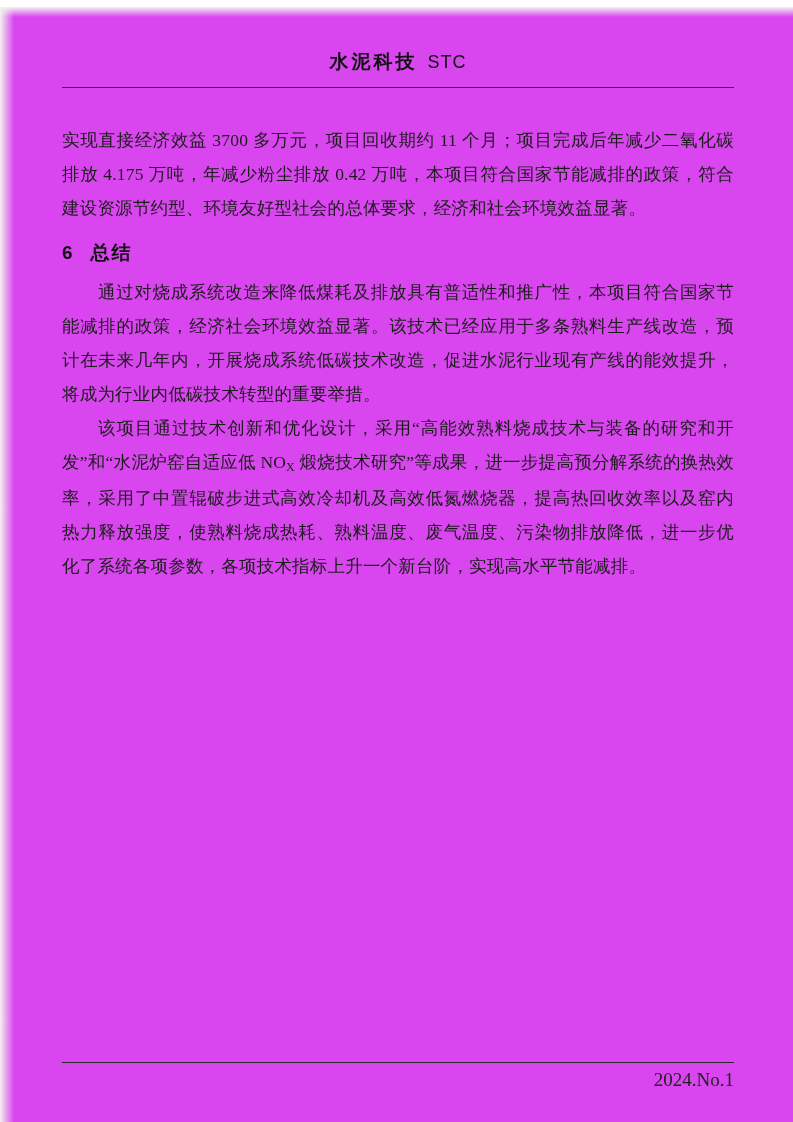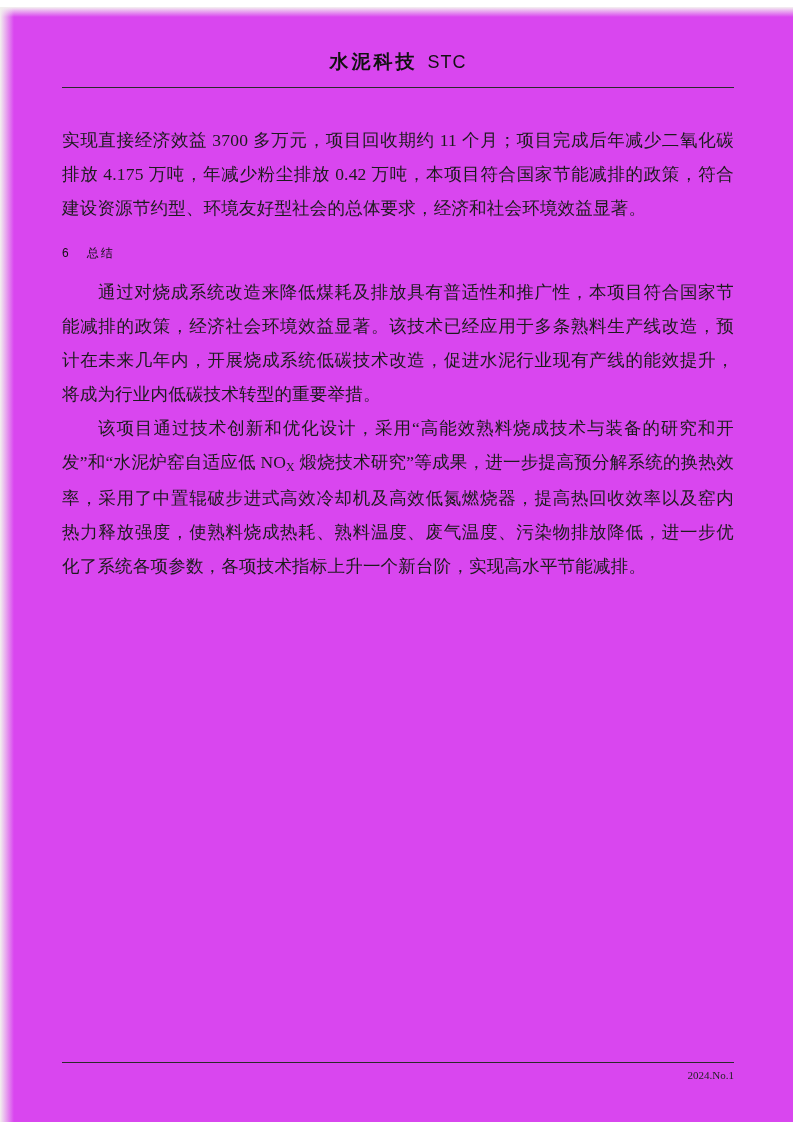--- a/index.html
+++ b/index.html
@@ -72,22 +72,22 @@
     text-align: justify;
     text-justify: inter-ideograph;
     color: #1c1c1c;
     letter-spacing: 0.2px;
   }
   p.indent {
     text-indent: 36px;
   }
   .section-heading {
     margin: 12px 0 6px 0;
-    font-size: 12px;
-    font-weight: normal;
+    font-size: 19px;
+    font-weight: bold;
     color: #111;
     line-height: 32px;
   }
   .section-heading .num {
     font-family: "Liberation Sans", sans-serif;
     margin-right: 18px;
   }
   .section-heading .txt {
     letter-spacing: 2px;
   }
@@ -121,21 +121,21 @@
     top: 0;
     width: 672px;
     text-align: center;
     font-family: "Liberation Serif", serif;
   }
   .footer-issue {
     position: absolute;
     right: 0;
     top: 0;
     font-family: "Liberation Serif", serif;
-    font-size: 11px;
+    font-size: 19px;
   }
   
   .edge-left {
     position: absolute;
     left: 0; top: 0;
     width: 14px; height: 1122px;
     background: linear-gradient(to right, #f2f0ee, rgba(255,255,255,0));
   }
   .edge-top {
     position: absolute;

